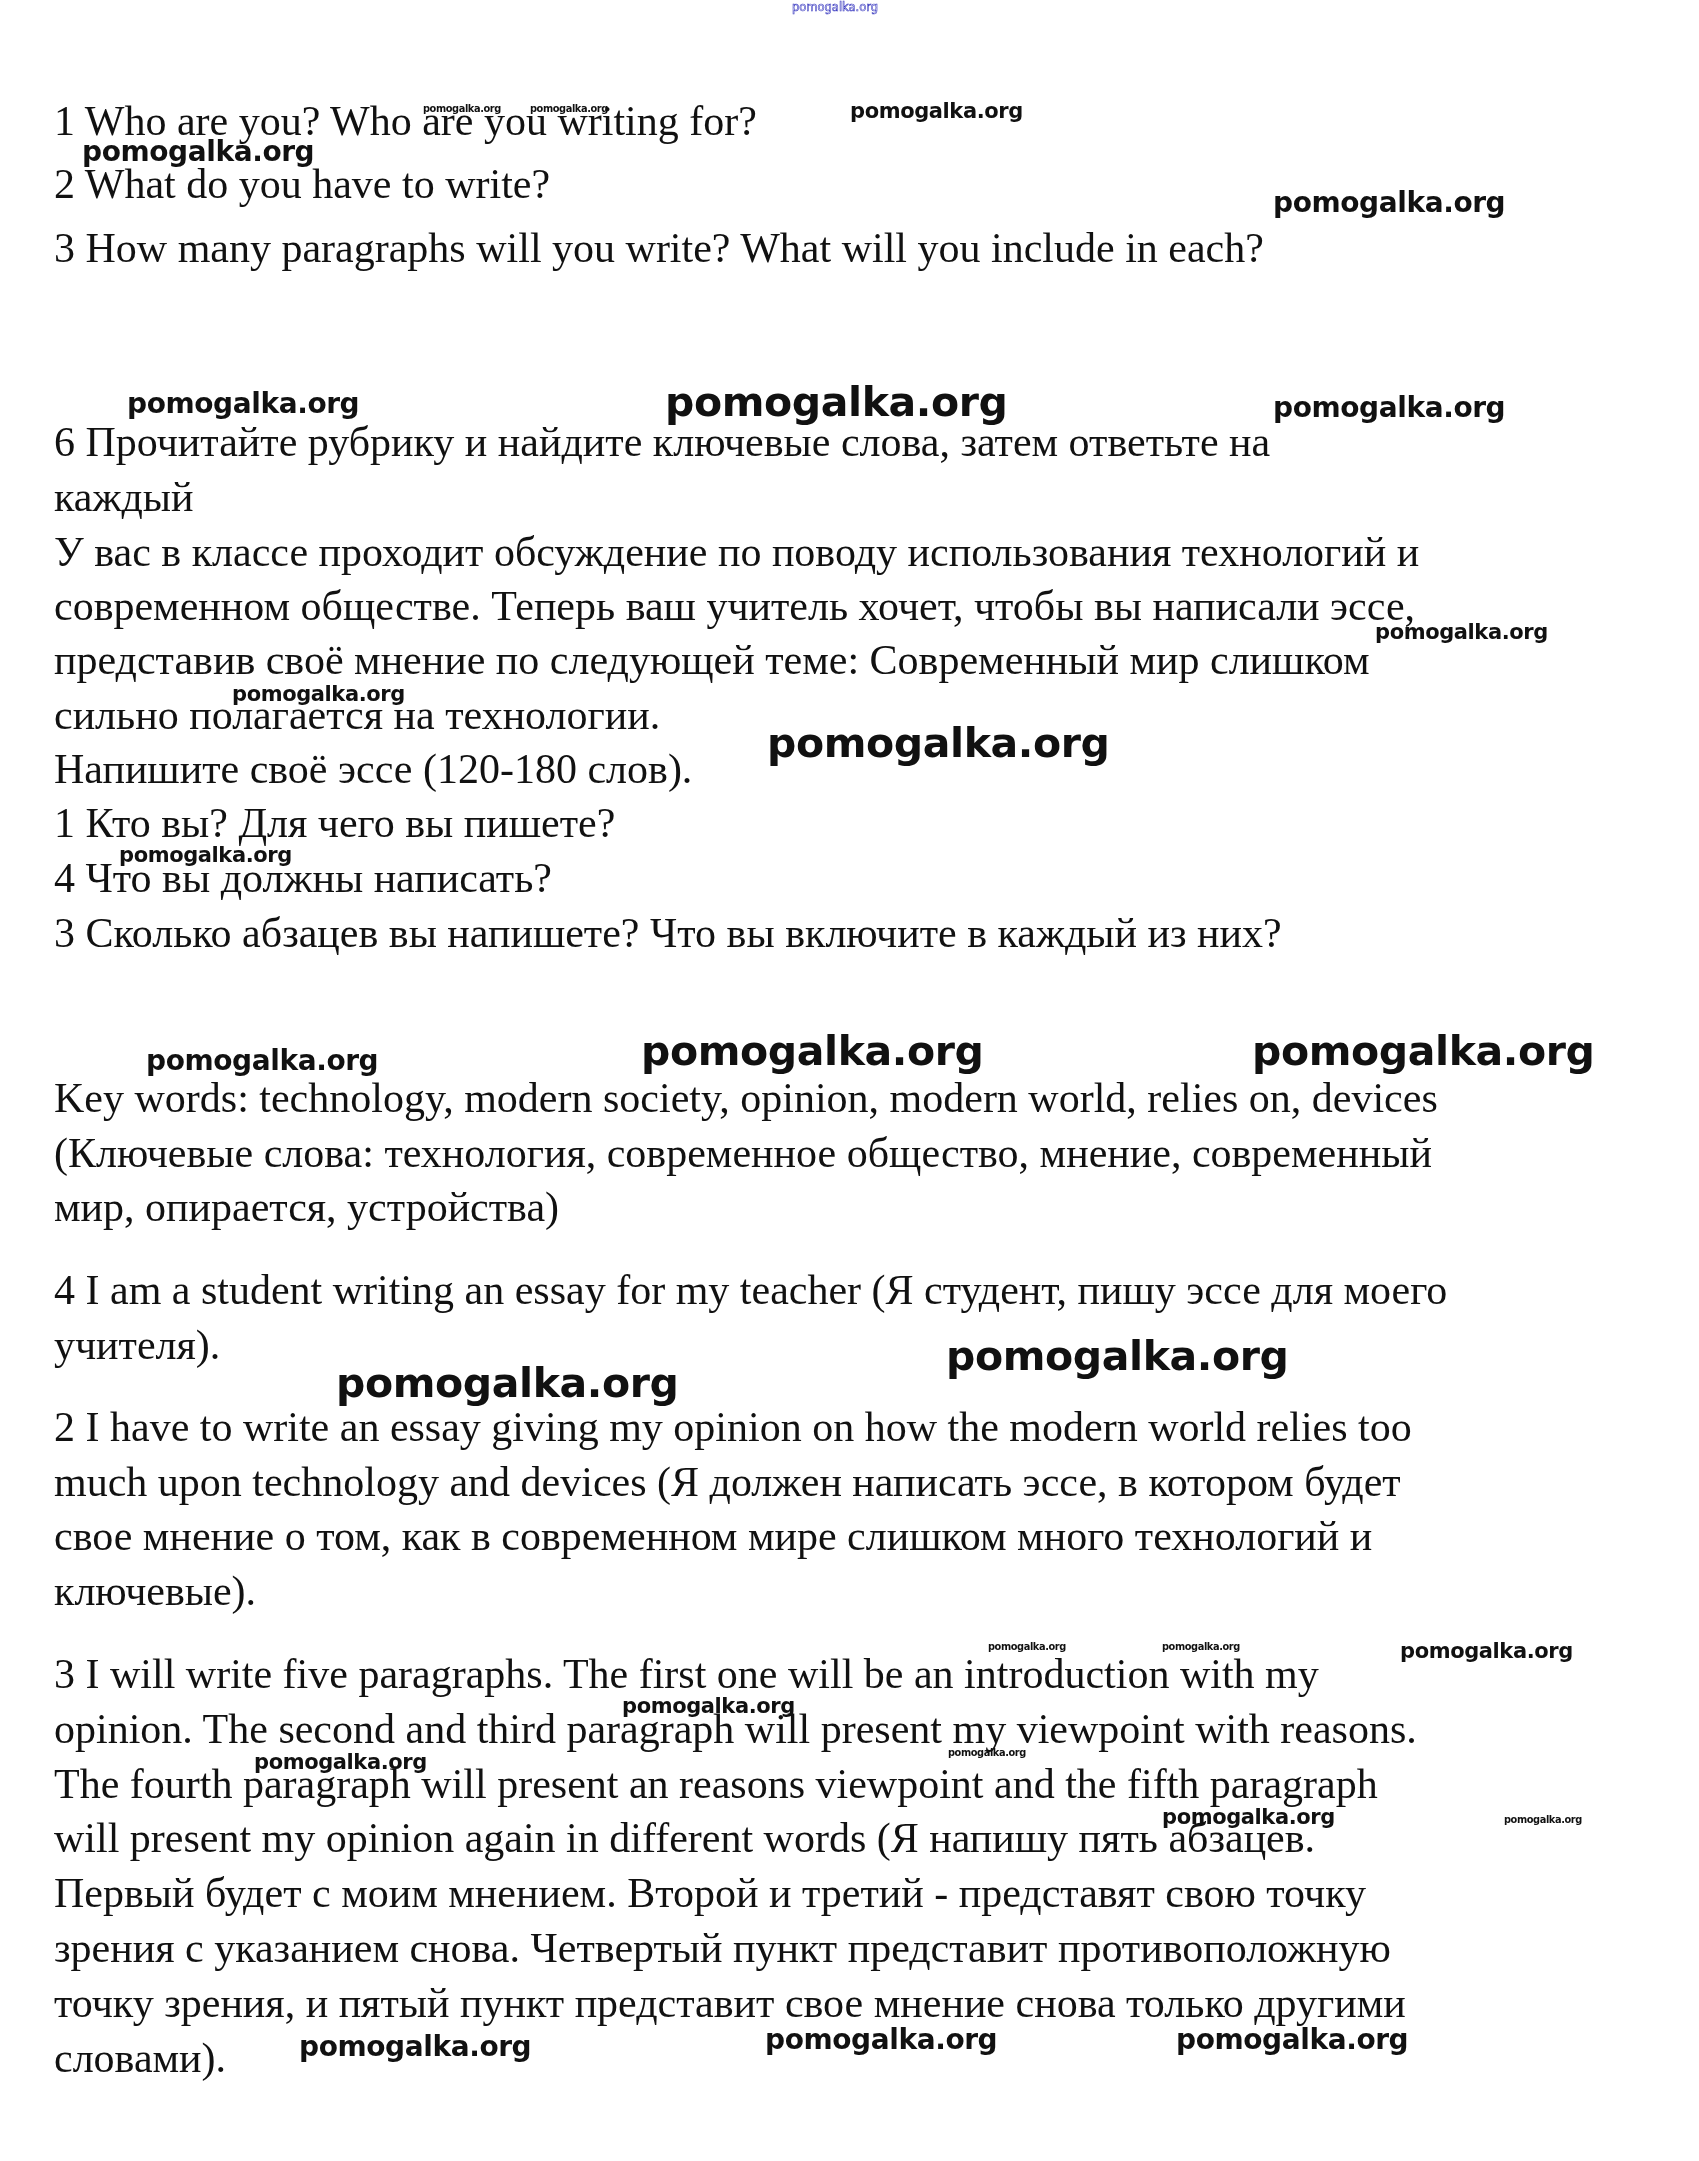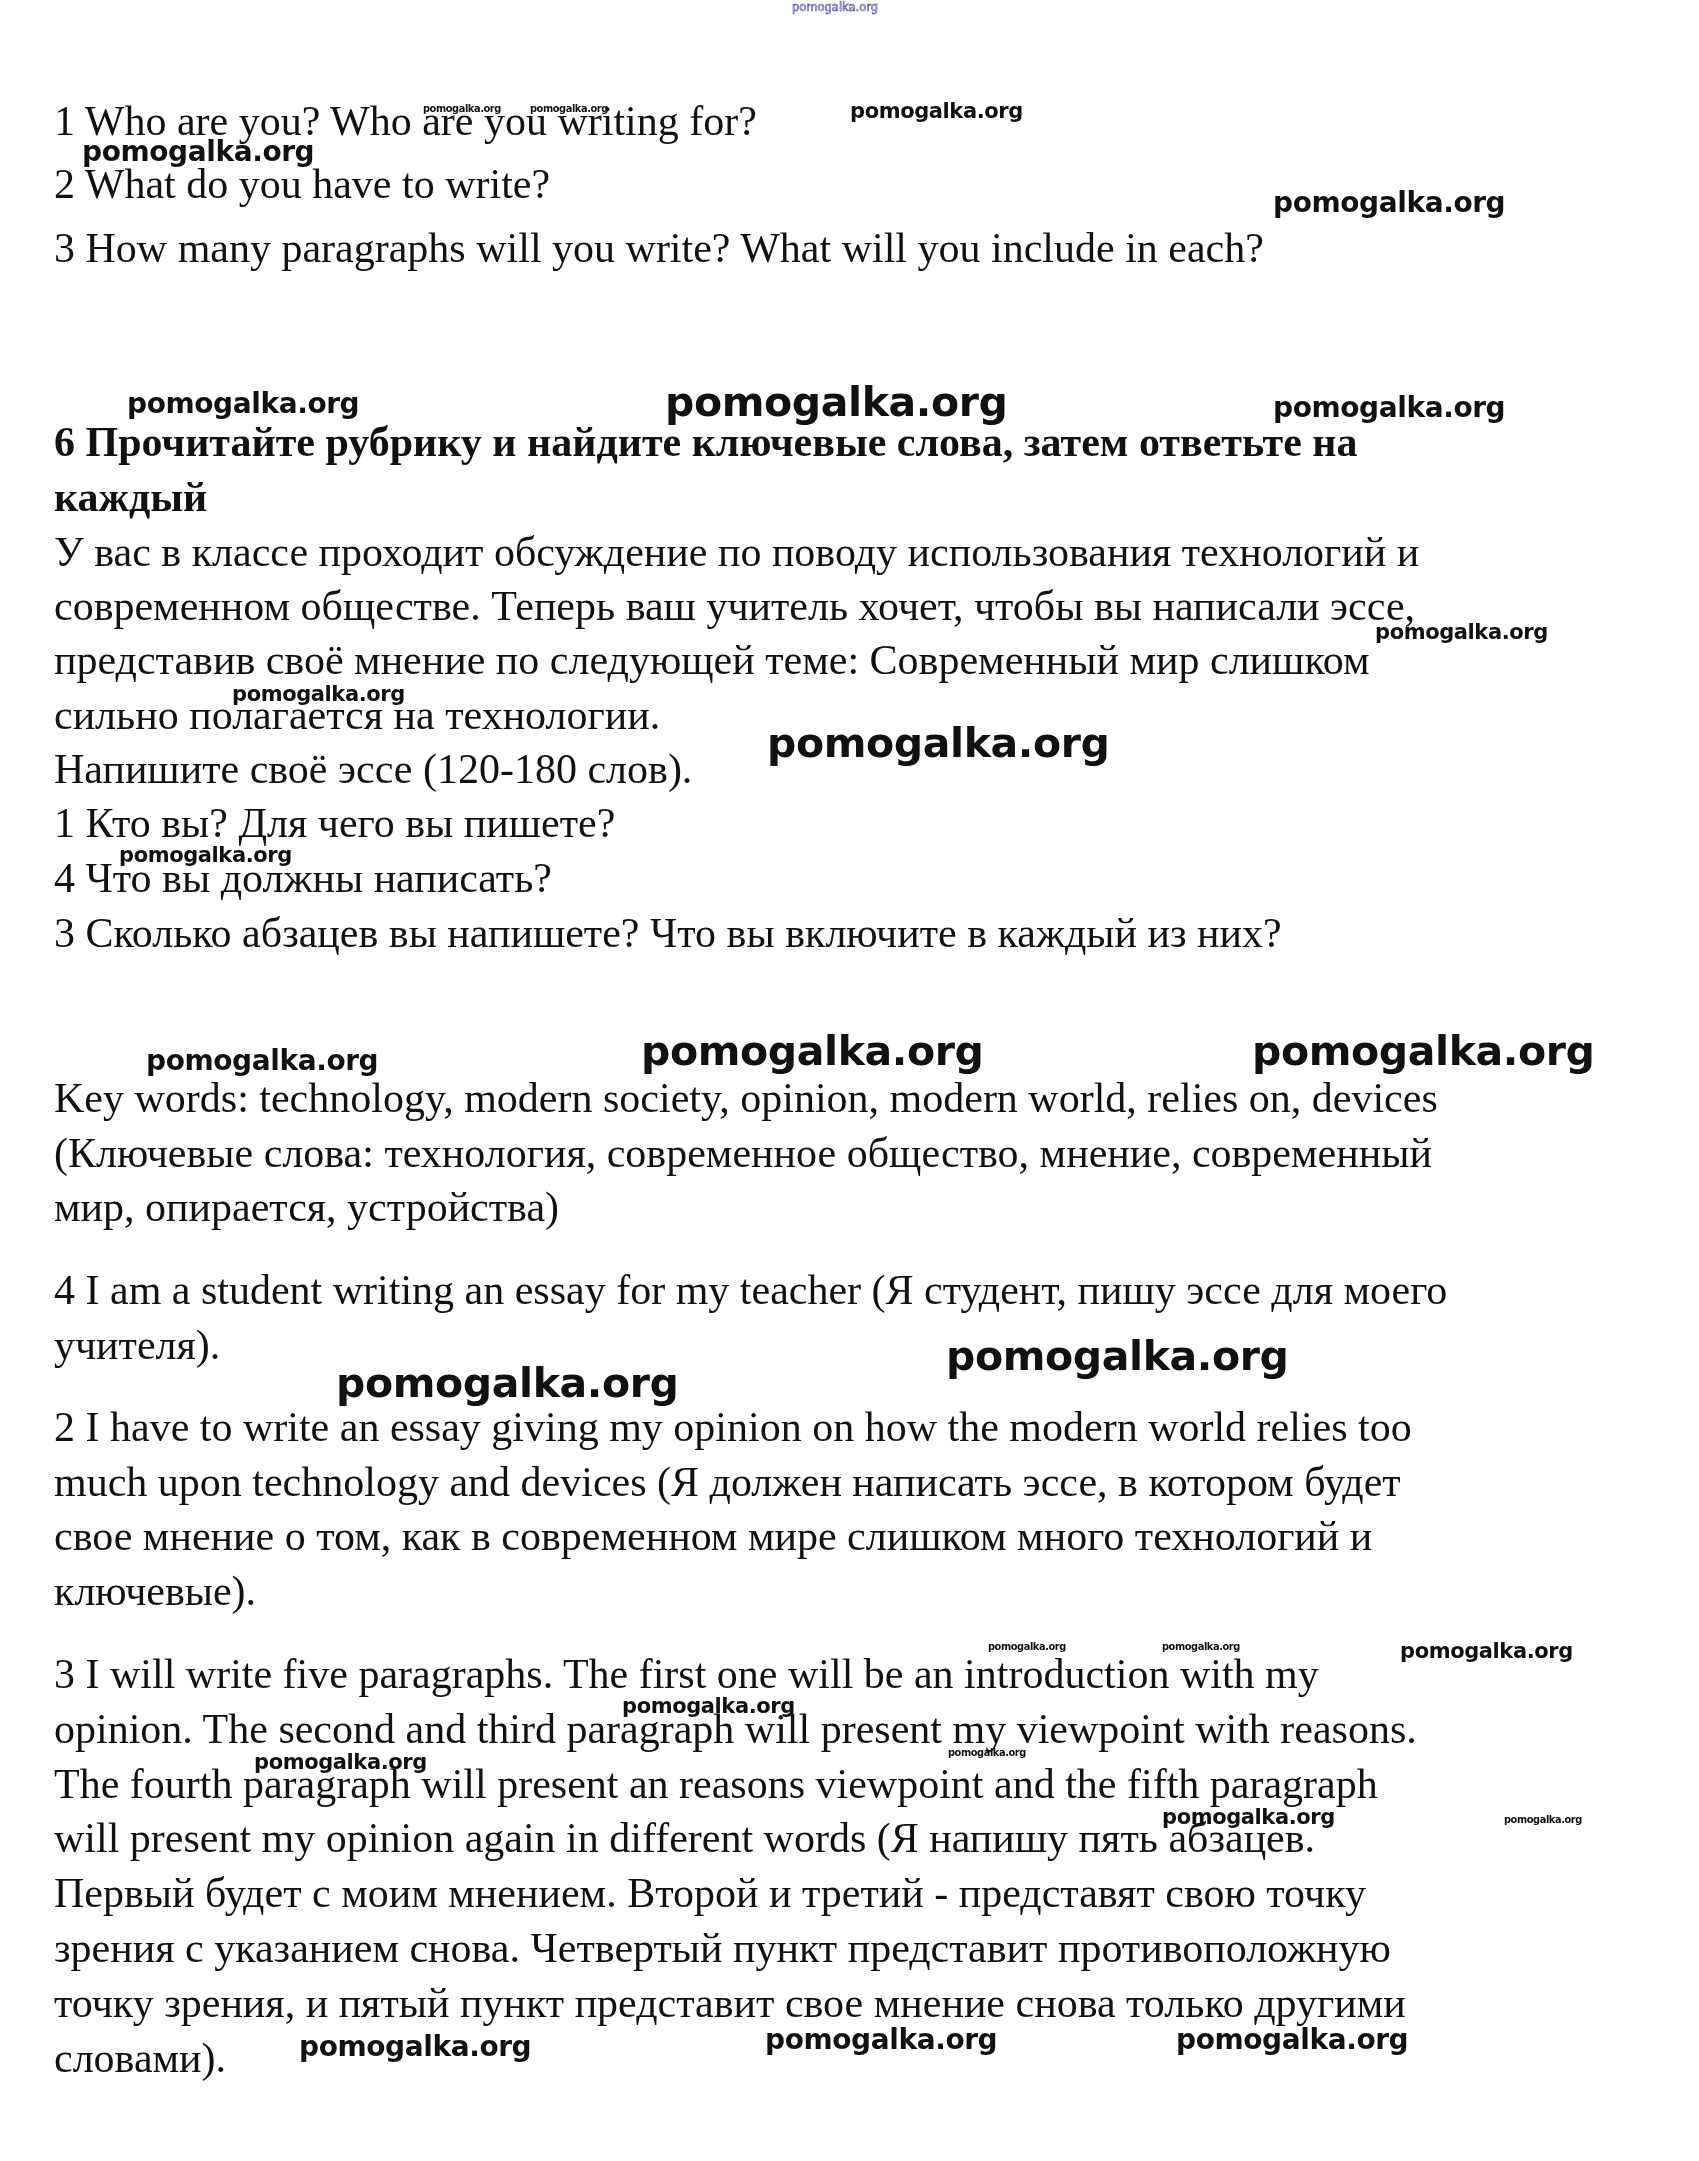--- a/index.html
+++ b/index.html
@@ -1,19 +1,19 @@
 <!DOCTYPE html>
 <html style="font-size:13px"><head>
 <meta charset="utf-8">
 <style>
   html, body { margin: 0; padding: 0; background: #ffffff; }
   body { width: 1700px; height: 2161px; position: relative; overflow: hidden;
          font-family: "Liberation Serif", "DejaVu Serif", serif; color: #111; }
   .line { position: absolute; left: 54px; font-size: 42px; line-height: 49px; white-space: nowrap; }
-  .bold { font-weight: bold; }
+  .bold { font-weight: normal; }
   .wm { position: absolute; font-family: "DejaVu Sans", "Liberation Sans", sans-serif; color: #111; white-space: nowrap; font-weight: 600; letter-spacing: -0.4px; }
   .wm.s { font-size: 9.8px; }
   .wm.m { font-size: 21px; }
   .wm.ml { font-size: 28px; }
   .wm.l { font-size: 41px; }
   .top-wm { position: absolute; left: 792px; top: 0px; font-family: "DejaVu Sans", sans-serif;
             font-size: 11.5px; color: #fff; -webkit-text-stroke: 0.6px #3a3ac0; }
 </style>
 </head>
 <body>

